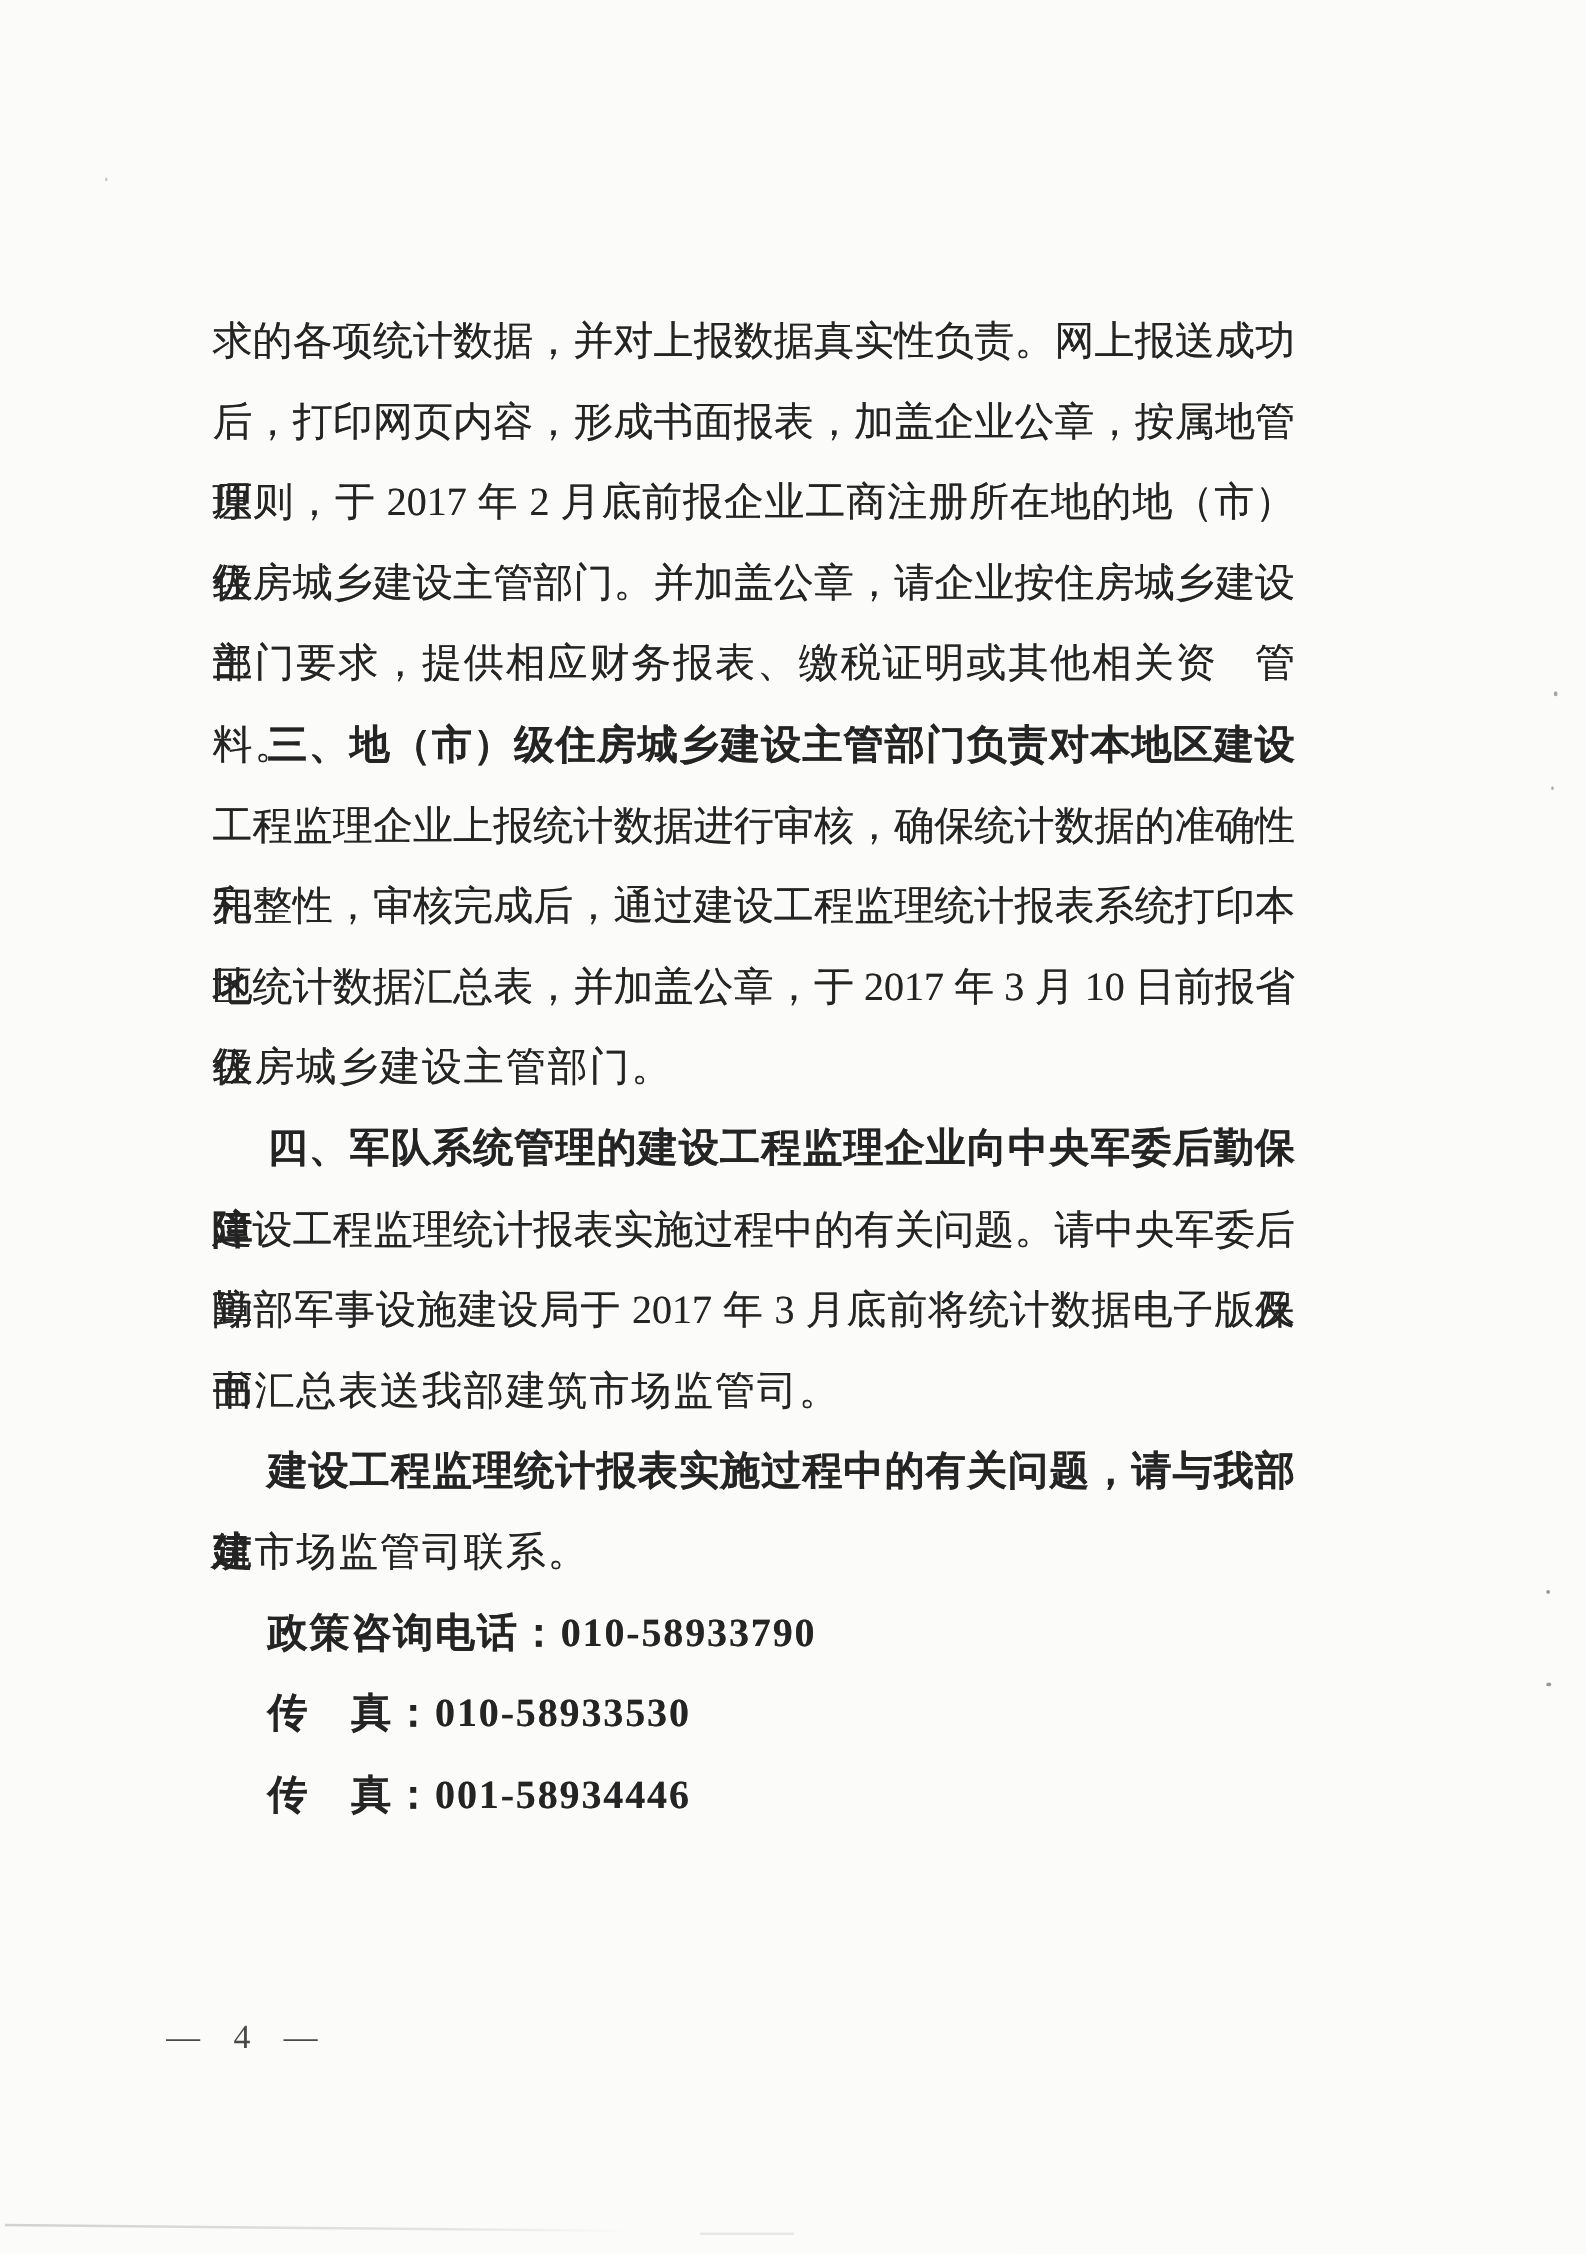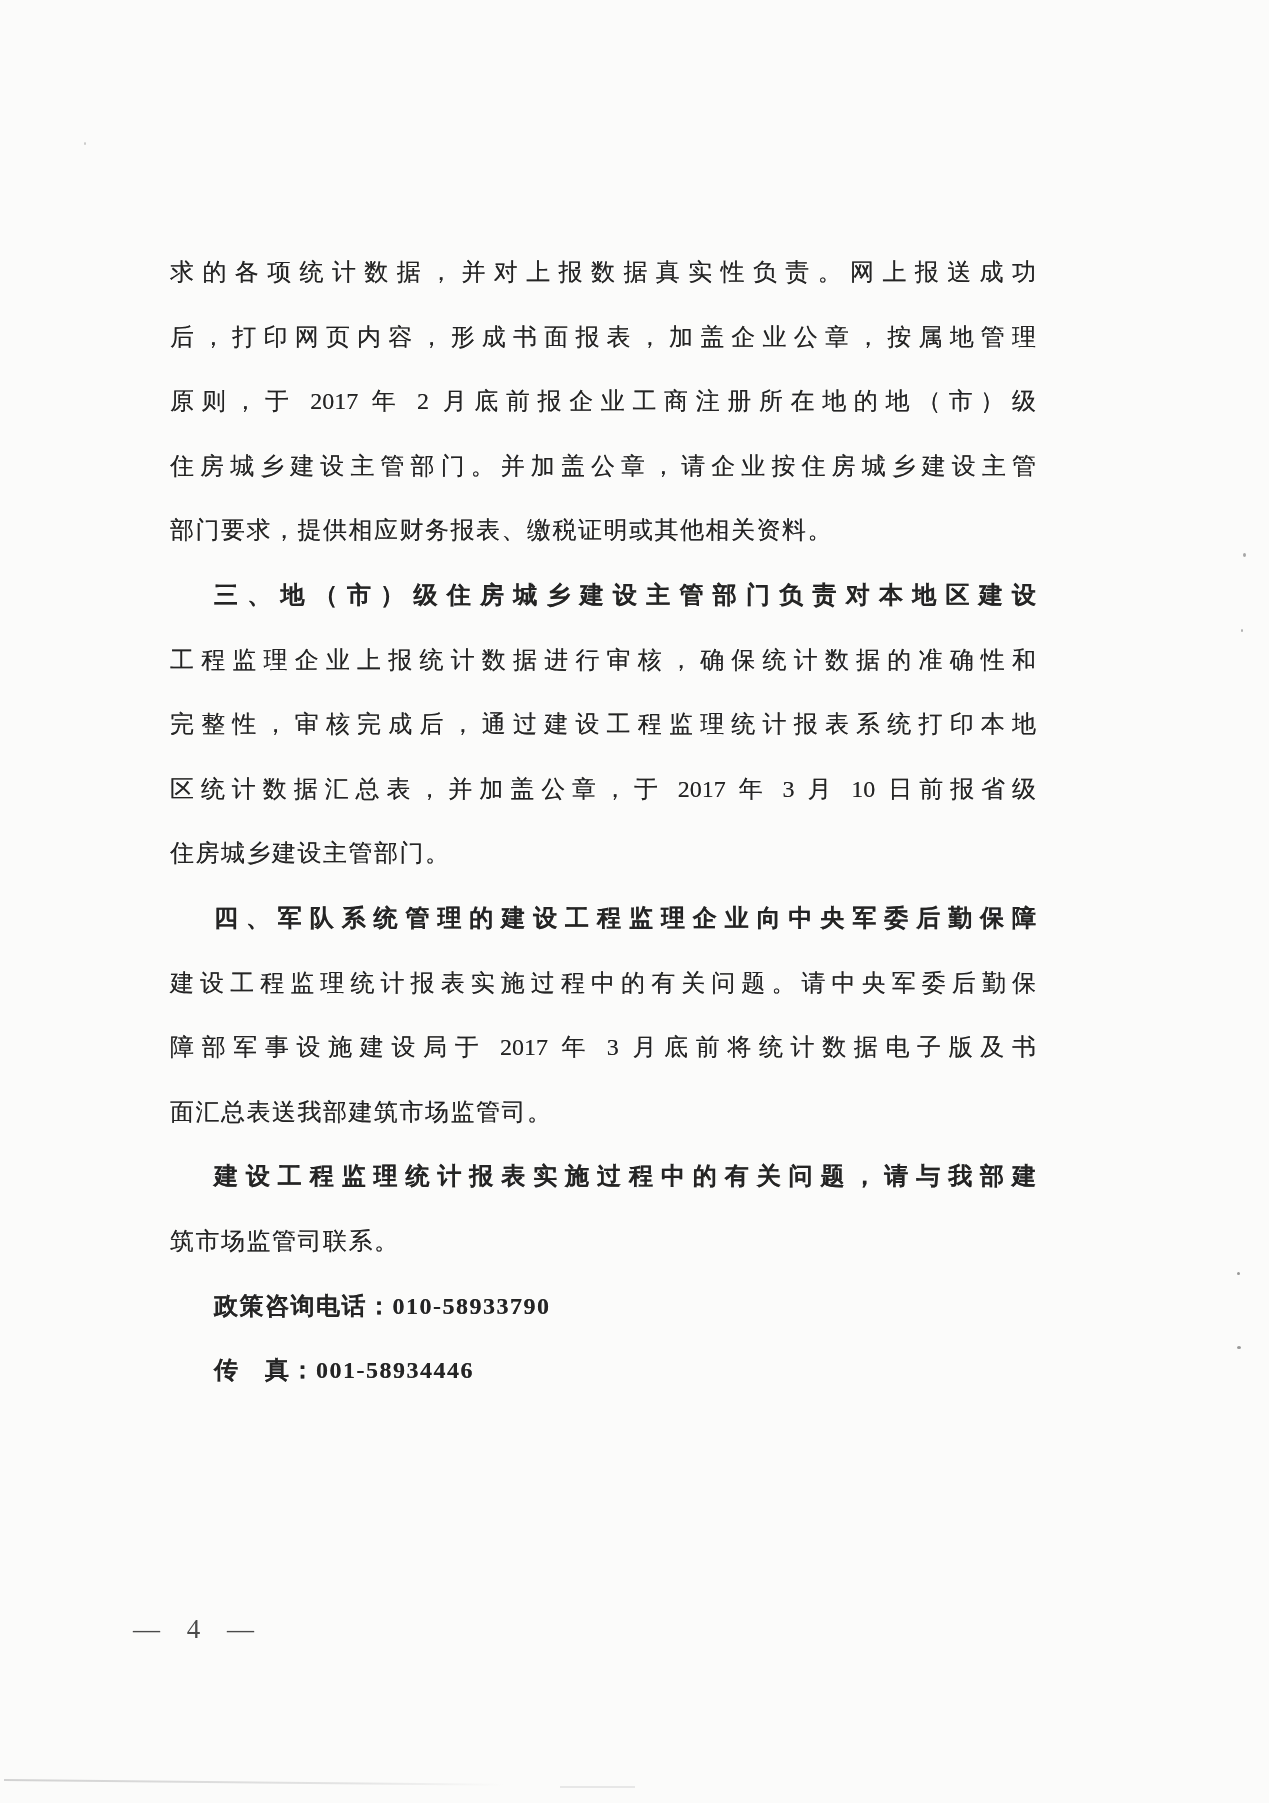--- a/index.html
+++ b/index.html
@@ -26,21 +26,21 @@
   .body-text {
     position: absolute;
     left: 170px;
     top: 240px;
     width: 866px;
   }
   .ln {
     margin: 0;
     height: 64.6px;
     line-height: 64.6px;
-    font-size: 24px;
+    font-size: 32px;
     color: var(--ink);
     letter-spacing: 1.5px;
     white-space: normal;
     text-shadow: 0 0 0.5px rgba(20,20,20,0.55);
     text-align: left;
   }
   .ln.j {
     letter-spacing: 0;
     text-align: justify;
     text-align-last: justify;
@@ -102,20 +102,21 @@
     <p class="ln j">完整性，审核完成后，通过建设工程监理统计报表系统打印本地</p>
     <p class="ln j">区统计数据汇总表，并加盖公章，于 2017 年 3 月 10 日前报省级</p>
     <p class="ln">住房城乡建设主管部门。</p>
     <p class="ln j ind">四、军队系统管理的建设工程监理企业向中央军委后勤保障</p>
     <p class="ln j">建设工程监理统计报表实施过程中的有关问题。请中央军委后勤保</p>
     <p class="ln j">障部军事设施建设局于 2017 年 3 月底前将统计数据电子版及书</p>
     <p class="ln">面汇总表送我部建筑市场监管司。</p>
     <p class="ln j ind">建设工程监理统计报表实施过程中的有关问题，请与我部建</p>
     <p class="ln">筑市场监管司联系。</p>
     <p class="ln ind">政策咨询电话：010-58933790</p>
+    <p class="ln ind">传　真：010-58933530</p>
     <p class="ln ind">传　真：001-58934446</p>
   </main>
 
   <div class="page-number">— 4 —</div>
 
   <div class="speck" style="left:1243px; top:553px; width:3px; height:4px; opacity:.6;"></div>
   <div class="speck" style="left:1241px; top:629px; width:2px; height:3px; opacity:.55;"></div>
   <div class="speck" style="left:1237px; top:1272px; width:3px; height:3px; opacity:.7;"></div>
   <div class="speck" style="left:1237px; top:1346px; width:4px; height:3px; opacity:.7;"></div>
   <div class="speck" style="left:84px; top:142px; width:2px; height:3px; opacity:.35;"></div>

